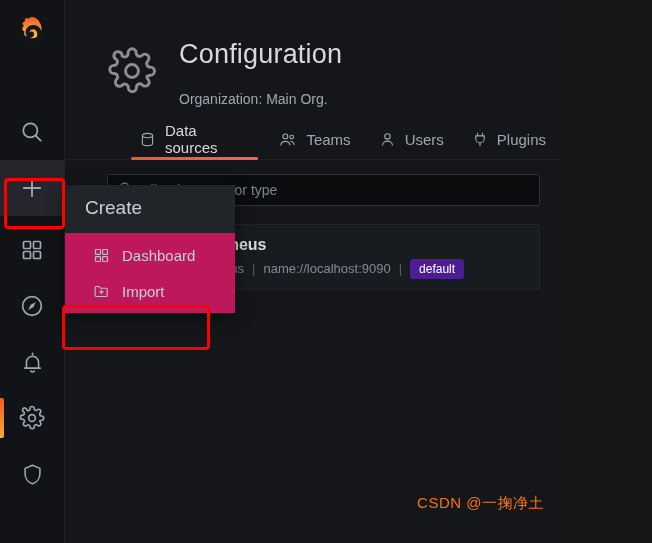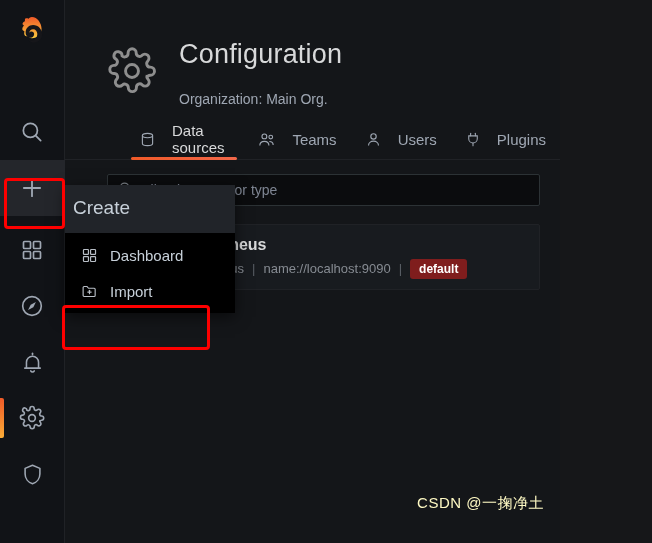--- a/index.html
+++ b/index.html
@@ -61,21 +61,21 @@
   }
 
   .tabbar {
     position: relative;
     display: flex; align-items: flex-end;
     height: 40px;
     padding-left: 60px;
     border-bottom: 1px solid #202226;
   }
   .tab {
-    display: flex; align-items: center; gap: 16px;
+    display: flex; align-items: center; gap: 9px;
     height: 40px; padding: 0 14px;
     font-size: 15px; color: #9fa7b3;
     position: relative;
   }
   .tab.active { color: #d8d9da; font-weight: 500; }
   .tab.active::after {
     content: ""; position: absolute; left: 6px; right: 6px; bottom: -1px;
     height: 3px; border-radius: 2px;
     background: linear-gradient(90deg, #f05a28, #f2684a);
   }
@@ -115,39 +115,39 @@
     flex: 0 0 38px; position: relative;
   }
   .ds-texts { display: flex; flex-direction: column; justify-content: center; }
   .ds-name { font-size: 16px; font-weight: 600; color: #d8d9da; }
   .ds-meta {
     display: flex; align-items: center; gap: 8px;
     margin-top: 5px; font-size: 13px; color: #868b92;
   }
   .ds-sep { color: #5a5f66; }
   .badge-default {
-    background: #7f1d1d; color: #fff;
-    font-size: 12px; font-weight: 700;
+    background: #4c1d95; color: #fff;
+    font-size: 12px; font-weight: 400;
     border-radius: 3px; padding: 4px 9px;
     line-height: 1;
   }
 
   
   .create-menu {
     position: absolute; left: 65px; top: 185px; width: 170px;
     background: #1b1d21;
     box-shadow: 0 4px 14px rgba(0,0,0,.55);
     z-index: 20;
   }
   .create-menu-header {
     font-size: 19px; color: #c7d0d9;
-    padding: 12px 16px 14px 8px;
+    padding: 12px 16px 14px 20px;
     background: #212429;
   }
-  .create-menu-list { padding: 4px 0 4px 0; background: #000000; }
+  .create-menu-list { padding: 4px 0 4px 12px; background: #be185d; }
   .create-item {
     display: flex; align-items: center; gap: 12px;
     height: 36px; padding: 0 16px;
     font-size: 15px; color: #c7d0d9;
   }
   .create-item.hovered { background: #3b3f45; }
   .create-item .ci-icon { color: #b9bfc7; display: flex; align-items: center; }
 
   
   .annot {
@@ -156,21 +156,21 @@
     border-radius: 4px;
     pointer-events: none;
     z-index: 40;
   }
   #annot-plus   { left: 4px;  top: 178px; width: 61px;  height: 51px; }
   #annot-import { left: 62px; top: 305px; width: 148px; height: 45px; }
 
   
   .watermark {
     position: absolute; right: 16px; bottom: 30px;
-    font-size: 15px; color: #fef9c3;
+    font-size: 15px; color: #f97316;
     letter-spacing: .5px;
     z-index: 30;
   }
 </style>
 </head>
 <body>
 
 <div id="app">
 
   <nav class="sidenav">

